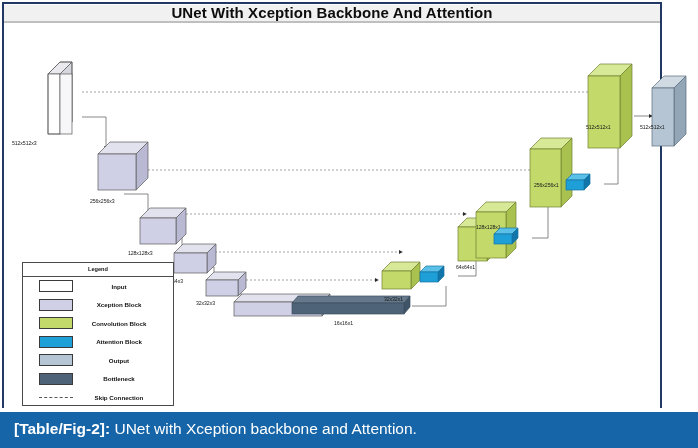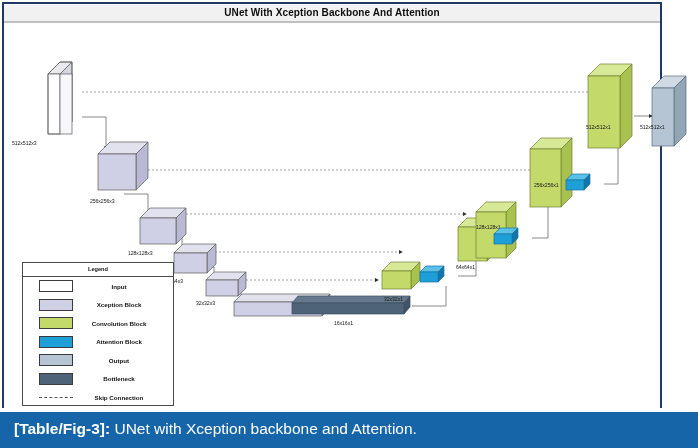--- a/index.html
+++ b/index.html
@@ -11,21 +11,21 @@
   #figure{position:absolute;left:0;top:0;width:698px;height:410px;background:#ffffff;
           box-sizing:border-box;}
   .frame-left{position:absolute;left:2px;top:2px;width:2px;height:406px;background:#1f3864;}
   .frame-right{position:absolute;left:660px;top:2px;width:2px;height:406px;background:#1f3864;}
   .frame-top{position:absolute;left:2px;top:2px;width:660px;height:2px;background:#1f3864;}
 
   
   #titlebar{position:absolute;left:4px;top:5px;width:656px;height:16px;
             background:#f1f1f1;border-bottom:2px solid #bfbfbf;}
   #title{position:absolute;left:0;top:0;width:656px;height:15px;line-height:15px;
-         text-align:center;font-size:10px;font-weight:bold;color:#0d0d0d;letter-spacing:.1px;}
+         text-align:center;font-size:15px;font-weight:bold;color:#0d0d0d;letter-spacing:.1px;}
 
   
   #canvas{position:absolute;left:6px;top:24px;width:652px;height:382px;background:#fff;}
 
   
   .blk{position:absolute;}
   .blk svg{display:block;overflow:visible;}
   .lbl{position:absolute;font-size:5.2px;color:#1a1a1a;white-space:nowrap;
        font-family:"Liberation Sans",sans-serif;letter-spacing:-.1px;}
 
@@ -278,18 +278,18 @@
           <div class="lg-dash"></div>
           <div class="lg-tx">Skip Connection</div>
         </div>
       </div>
 
     </div>
   </div>
 
   <div id="caption">
     <div id="caption-inner">
-      <span id="cap-tag">[Table/Fig-3]: </span>
+      <span id="cap-tag">[Table/Fig-2]: </span>
       <span id="cap-txt">UNet with Xception backbone and Attention.</span>
     </div>
   </div>
 
 </div>
 
 </body></html>

